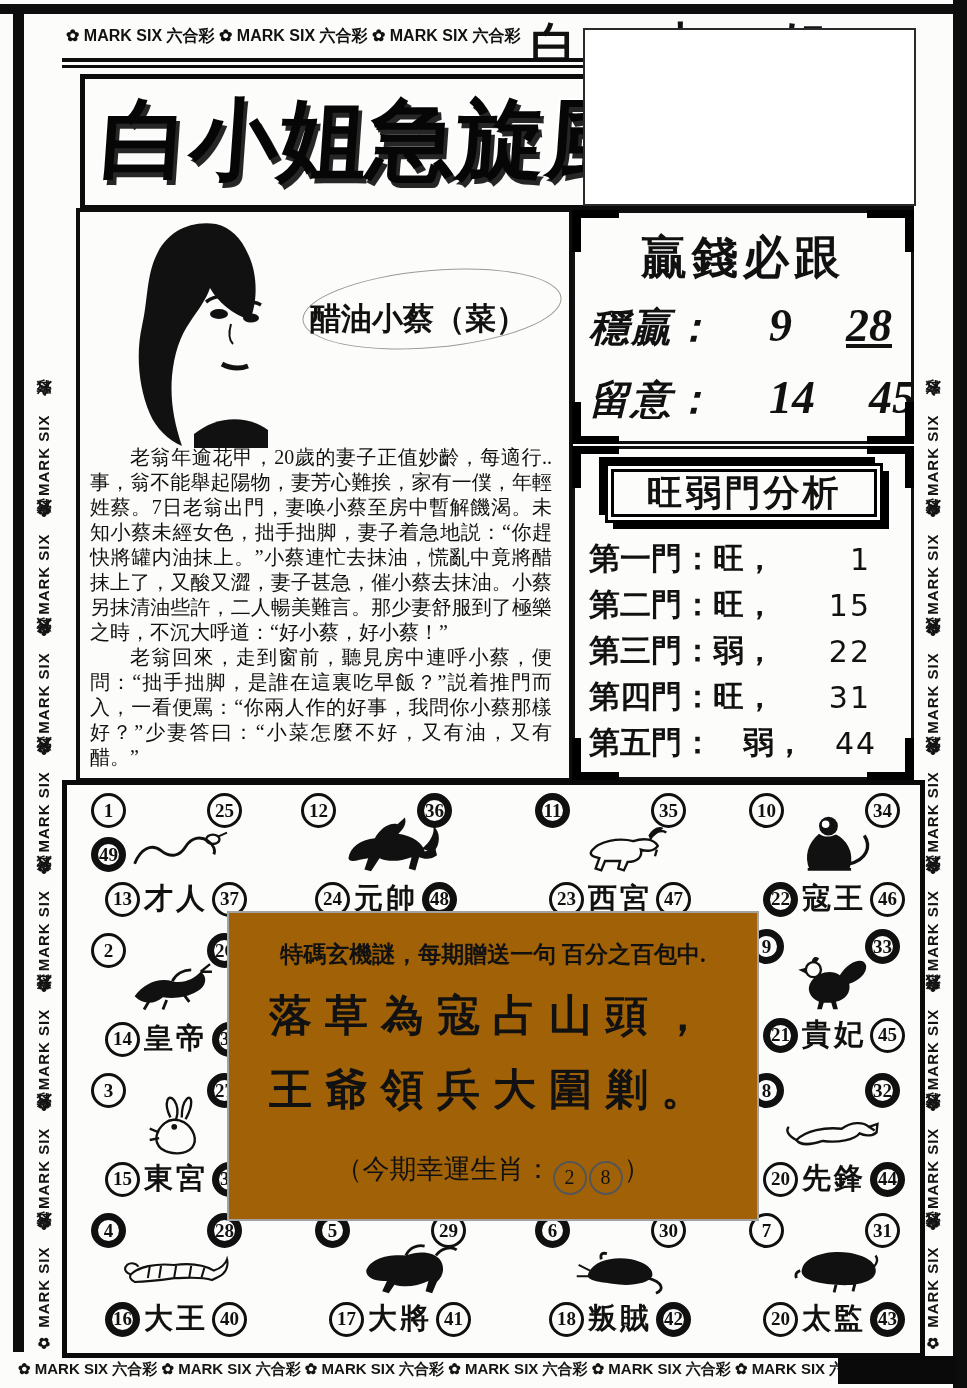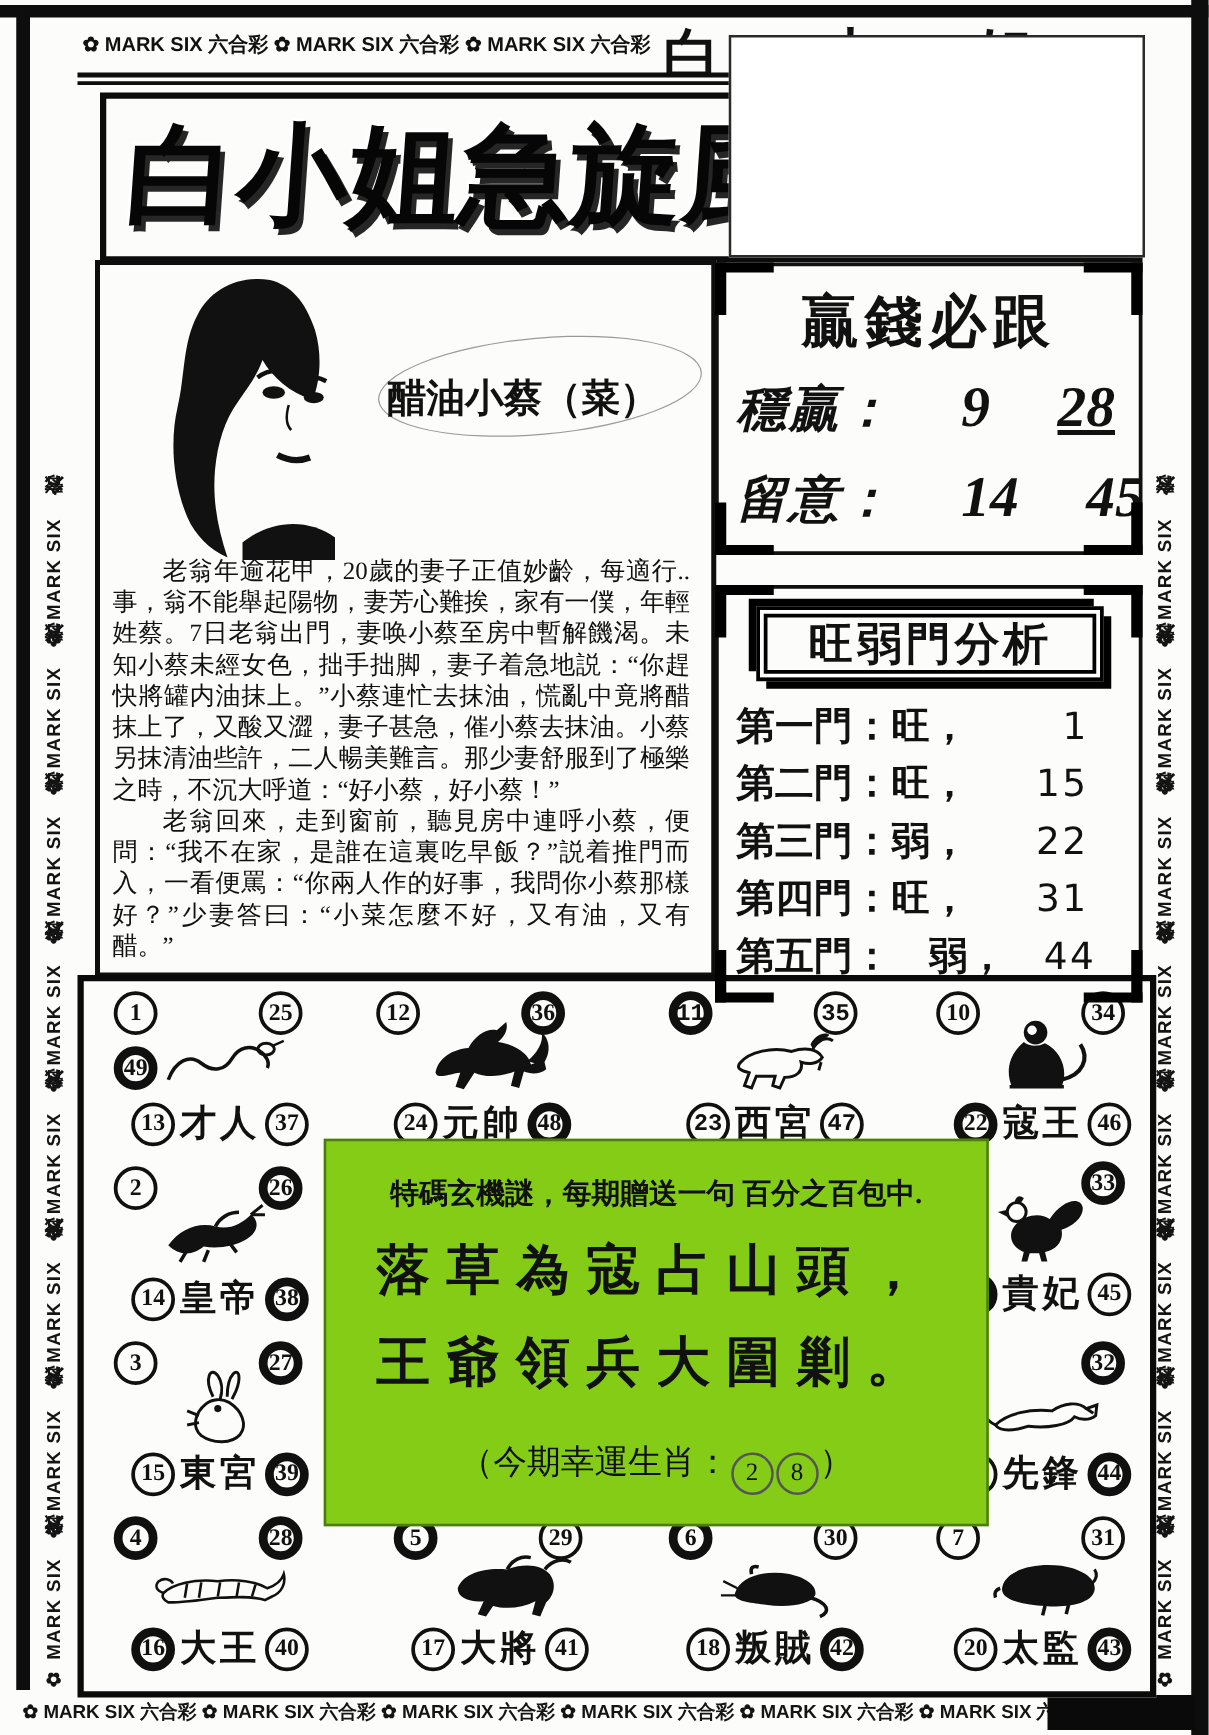--- a/index.html
+++ b/index.html
@@ -60,21 +60,21 @@
   .circ{width:35px;height:35px;border:3px solid #101010;border-radius:50%;display:flex;align-items:center;
         justify-content:center;font-size:19px;font-weight:bold;background:#fcfcfa;box-sizing:border-box;}
   .circ.b{border-width:7px;}
   .circ.tl{position:absolute;left:6px;top:0;}
   .circ.tr{position:absolute;left:122px;top:0;}
   .circ.ex{position:absolute;left:6px;top:44px;}
   .zanimal{position:absolute;left:30px;top:18px;width:126px;height:66px;}
   .zbottom{position:absolute;left:0;bottom:0;width:100%;display:flex;align-items:center;justify-content:center;gap:4px;}
   .zlabel{font-size:29px;font-weight:bold;letter-spacing:3px;white-space:nowrap;}
   
-  .riddle-box{position:absolute;left:160px;top:126px;width:528px;height:306px;border:2px solid #4d7c0f;background:#84cc16;z-index:3;margin-left:32px;}
+  .riddle-box{position:absolute;left:160px;top:126px;width:528px;height:306px;border:2px solid #a3a3a3;background:#a16207;z-index:3;}
   .riddle-intro{position:absolute;left:0;top:26px;width:100%;text-align:center;font-size:23px;font-weight:bold;white-space:nowrap;}
   .riddle-line{position:absolute;left:0;width:100%;text-align:center;font-size:43px;font-weight:900;letter-spacing:13px;white-space:nowrap;}
   .riddle-lucky{position:absolute;left:0;top:238px;width:100%;text-align:center;font-size:27px;white-space:nowrap;}
   .lucky-circ{display:inline-flex;width:30px;height:30px;border:2px solid #555;border-radius:50%;align-items:center;
               justify-content:center;font-size:20px;vertical-align:-6px;margin:0 1px;}
   .corner-block{position:absolute;left:838px;top:1356px;width:118px;height:28px;background:#0a0a0a;}
 </style>
 </head>
 <body>
 
@@ -111,21 +111,21 @@
       <path d="M108,84 q12,-9 25,-3" stroke="#111" stroke-width="3.5" fill="none"></path>
       <path d="M142,88 q11,-7 21,-1" stroke="#111" stroke-width="3.5" fill="none"></path>
       <path d="M133,106 q-4,14 2,20" stroke="#111" stroke-width="2" fill="none"></path>
       <path d="M124,146 q13,7 26,2" stroke="#111" stroke-width="5" fill="none"></path>
       <path fill="#111" d="M96,216 C118,198 148,196 170,212 L170,230 L96,230 Z"></path>
     </svg>
     <div class="story-ellipse"></div>
     <div class="story-sub">醋油小蔡（菜）</div>
     <div class="story-body">
       <p>老翁年逾花甲，20歲的妻子正值妙齡，每適行..事，翁不能舉起陽物，妻芳心難挨，家有一僕，年輕姓蔡。7日老翁出門，妻唤小蔡至房中暫解饑渴。未知小蔡未經女色，拙手拙脚，妻子着急地説：“你趕快將罐内油抹上。”小蔡連忙去抹油，慌亂中竟將醋抹上了，又酸又澀，妻子甚急，催小蔡去抹油。小蔡另抹清油些許，二人暢美難言。那少妻舒服到了極樂之時，不沉大呼道：“好小蔡，好小蔡！”</p>
-      <p>老翁回來，走到窗前，聽見房中連呼小蔡，便問：“我不在家，是誰在這裏吃早飯？”説着推門而入，一看便罵：“你兩人作的好事，我問你小蔡那樣好？”少妻答曰：“小菜怎麼不好，又有油，又有醋。”</p>
+      <p>老翁回來，走到窗前，聽見房中連呼小蔡，便問：“拙手拙脚，是誰在這裏吃早飯？”説着推門而入，一看便罵：“你兩人作的好事，我問你小蔡那樣好？”少妻答曰：“小菜怎麼不好，又有油，又有醋。”</p>
     </div>
   </div>
 
   <div class="bracket-box" style="left:572px;top:210px;width:336px;height:228px;">
     <div class="corner tl"></div>
     <div class="corner tr"></div>
     <div class="corner bl"></div>
     <div class="corner br"></div>
     <div class="mf-title">贏錢必跟</div>
     <div class="mf-row" style="top:86px;">
@@ -133,21 +133,21 @@
       <span class="mf-val">9</span>
       <span class="mf-val u">28</span>
     </div>
     <div class="mf-row" style="top:158px;">
       <span class="mf-label">留意：</span>
       <span class="mf-val">14</span>
       <span class="mf-val">45</span>
     </div>
   </div>
 
-  <div class="bracket-box" style="left:572px;top:446px;width:336px;height:328px;margin-top:22px;">
+  <div class="bracket-box" style="left:572px;top:446px;width:336px;height:328px;">
     <div class="corner tl"></div>
     <div class="corner tr"></div>
     <div class="corner bl"></div>
     <div class="corner br"></div>
     <div class="st-title-frame">
       <span class="st-title">旺弱門分析</span>
     </div>
     <div class="st-row" style="top:88px;">
       <span class="st-label">第一門：</span>
       <span class="st-status">旺，</span>
@@ -198,21 +198,21 @@
           <div class="zanimal"><svg viewBox="0 0 120 70" width="126" height="66">
               <path fill="#111" d="M18,50 C20,38 32,30 46,29 C52,18 62,12 70,14 L78,7 C80,14 76,20 71,24 C86,26 97,34 99,43 L110,39 L112,47 C106,52 98,51 93,49 L89,63 L82,61 L85,49 C72,54 60,54 51,50 L42,64 L35,62 L39,50 C29,51 20,56 18,50 Z"></path>
               <path fill="#111" d="M96,40 C104,34 110,24 108,16 C116,22 116,36 108,44 Z"></path>
             </svg></div>
           <div class="zbottom">
             <div class="circ ">24</div>
             <span class="zlabel">元帥</span>
             <div class="circ  b">48</div>
           </div>
         </div>
-        <div class="zcell" style="left: 462px; top: 8px; font-family: Liberation Mono, monospace;">
+        <div class="zcell" style="left: 462px; top: 8px;">
           <div class="circ tl b">11</div>
           <div class="circ tr">35</div>
           <div class="zanimal"><svg viewBox="0 0 120 70" width="126" height="66">
               <g fill="none" stroke="#111" stroke-width="2.5">
                 <path d="M28,42 C36,32 56,28 72,32 C84,28 94,30 98,37 C94,43 86,43 80,41 C82,49 76,54 66,54 L62,63 L56,61 L58,53 L42,53 L38,63 L32,61 L36,50 C28,48 25,46 28,42 Z"></path>
                 <path d="M90,30 C94,22 102,19 107,23"></path>
                 <path d="M97,41 l-2,7"></path>
               </g>
               <path d="M88,26 C92,18 100,15 104,18 C100,22 94,26 90,30 Z" fill="#111"></path>
             </svg></div>

